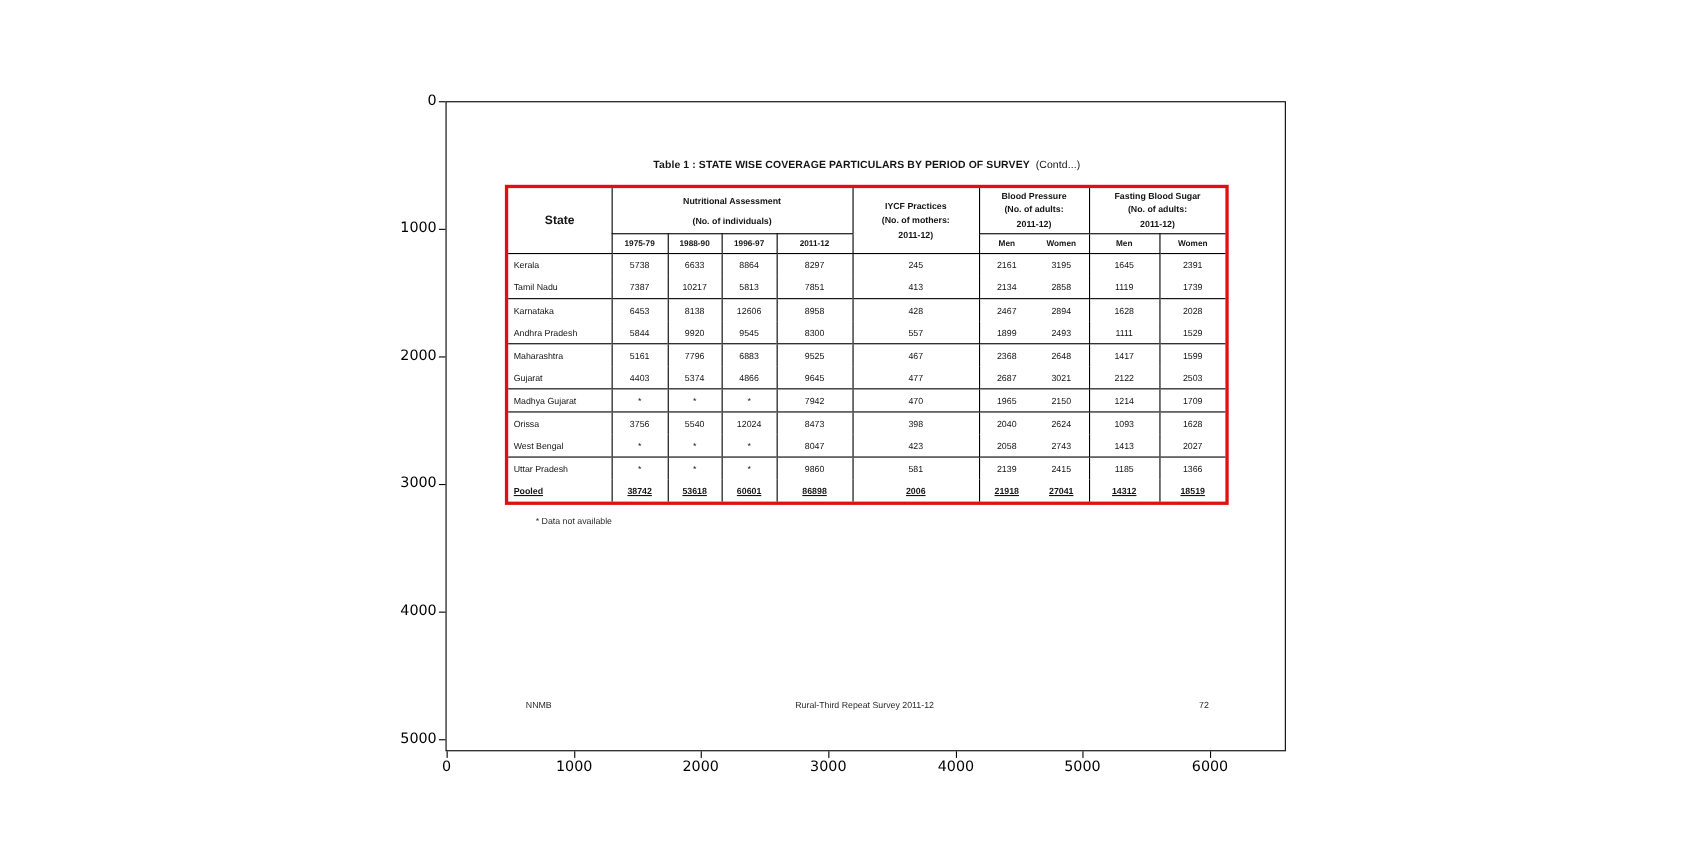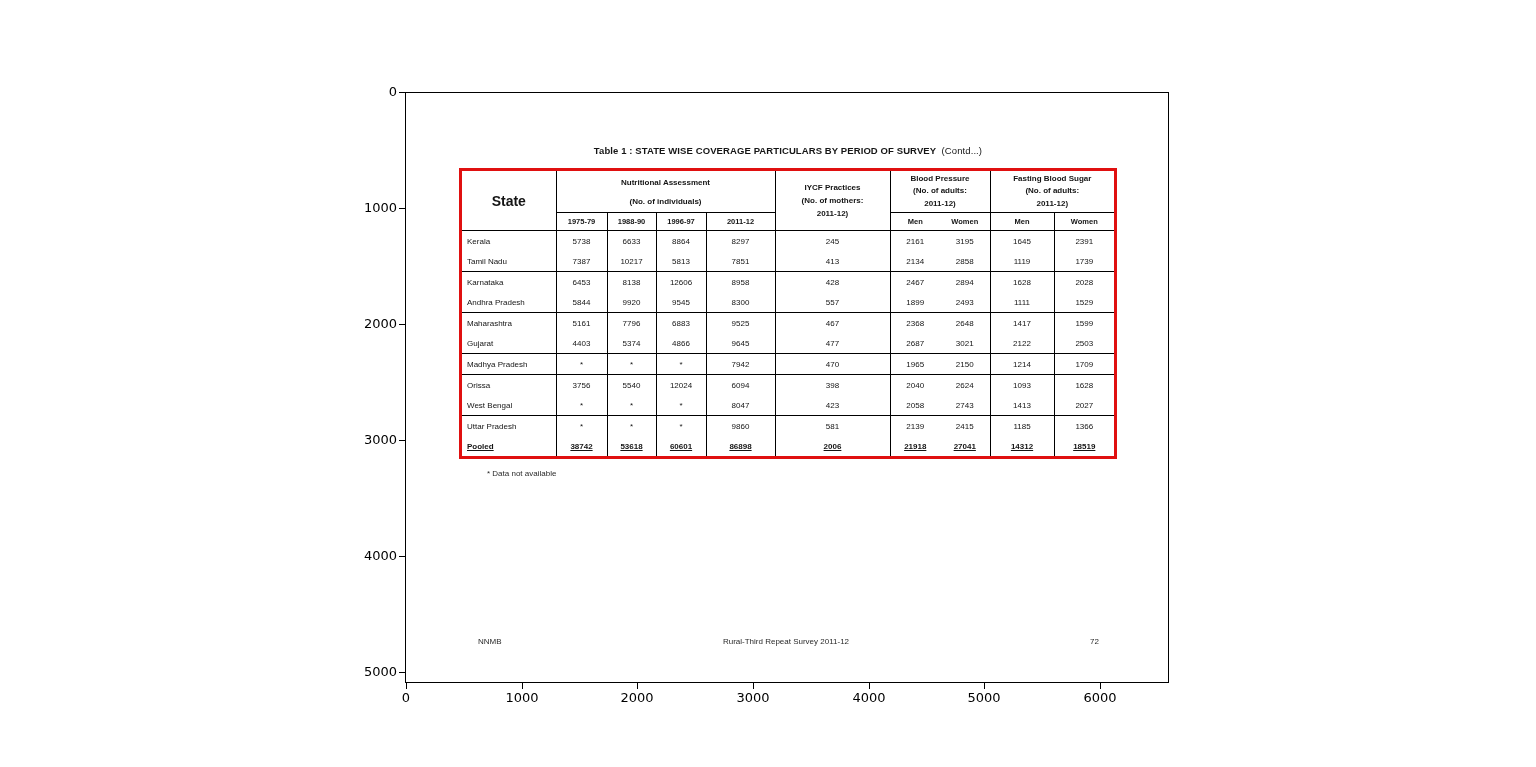--- a/index.html
+++ b/index.html
@@ -23,21 +23,21 @@
   .table-wrap{position:absolute;left:459px;top:168px;border:3px solid #e01010;background:#fff;}
   table{border-collapse:collapse;table-layout:fixed;width:652px;color:#141414;}
   th,td{padding:0;overflow:hidden;white-space:nowrap;}
   thead th{border-bottom:1px solid #000;font-weight:bold;vertical-align:middle;text-align:center;}
   .bl{border-left:1px solid #000;}
   tr.h1 .grp{height:41px;}
   .grp-l1{font-size:8px;font-weight:bold;}
   .grp .ln{line-height:12.5px;font-size:8px;}
   .na-cell .ln{line-height:19px;}
   .iycf-cell .ln{line-height:13px;}
-  .state-h{font-size:14px;}
+  .state-h{font-size:11px;}
   tr.years th{height:17px;font-size:7.5px;margin-left:32px;}
   tbody td{height:20px;font-size:8px;vertical-align:middle;}
   td.state{text-align:left;padding-left:5px;}
   td.num{text-align:center;}
   tr.sep td{border-top:1px solid #000;}
   tr.pooled td{font-weight:bold;text-decoration:underline;}
 
   .footnote{position:absolute;left:487px;top:469px;font-size:8px;color:#2a2a2a;}
   .pg-foot{position:absolute;top:637px;font-size:8px;color:#2a2a2a;}
   .pg-foot.l{left:478px;}
@@ -197,37 +197,37 @@
           <td class="num bl">5374</td>
           <td class="num bl">4866</td>
           <td class="num bl">9645</td>
           <td class="num bl">477</td>
           <td class="num bl">2687</td>
           <td class="num">3021</td>
           <td class="num bl">2122</td>
           <td class="num bl">2503</td>
         </tr>
         <tr class="sep">
-          <td class="state">Madhya Pradesh</td>
+          <td class="state">Madhya Gujarat</td>
           <td class="num bl">*</td>
           <td class="num bl">*</td>
           <td class="num bl">*</td>
           <td class="num bl">7942</td>
           <td class="num bl">470</td>
           <td class="num bl">1965</td>
           <td class="num">2150</td>
           <td class="num bl">1214</td>
           <td class="num bl">1709</td>
         </tr>
         <tr class="sep">
           <td class="state">Orissa</td>
           <td class="num bl">3756</td>
           <td class="num bl">5540</td>
           <td class="num bl">12024</td>
-          <td class="num bl">6094</td>
+          <td class="num bl">8473</td>
           <td class="num bl">398</td>
           <td class="num bl">2040</td>
           <td class="num">2624</td>
           <td class="num bl">1093</td>
           <td class="num bl">1628</td>
         </tr>
         <tr>
           <td class="state">West Bengal</td>
           <td class="num bl">*</td>
           <td class="num bl">*</td>

